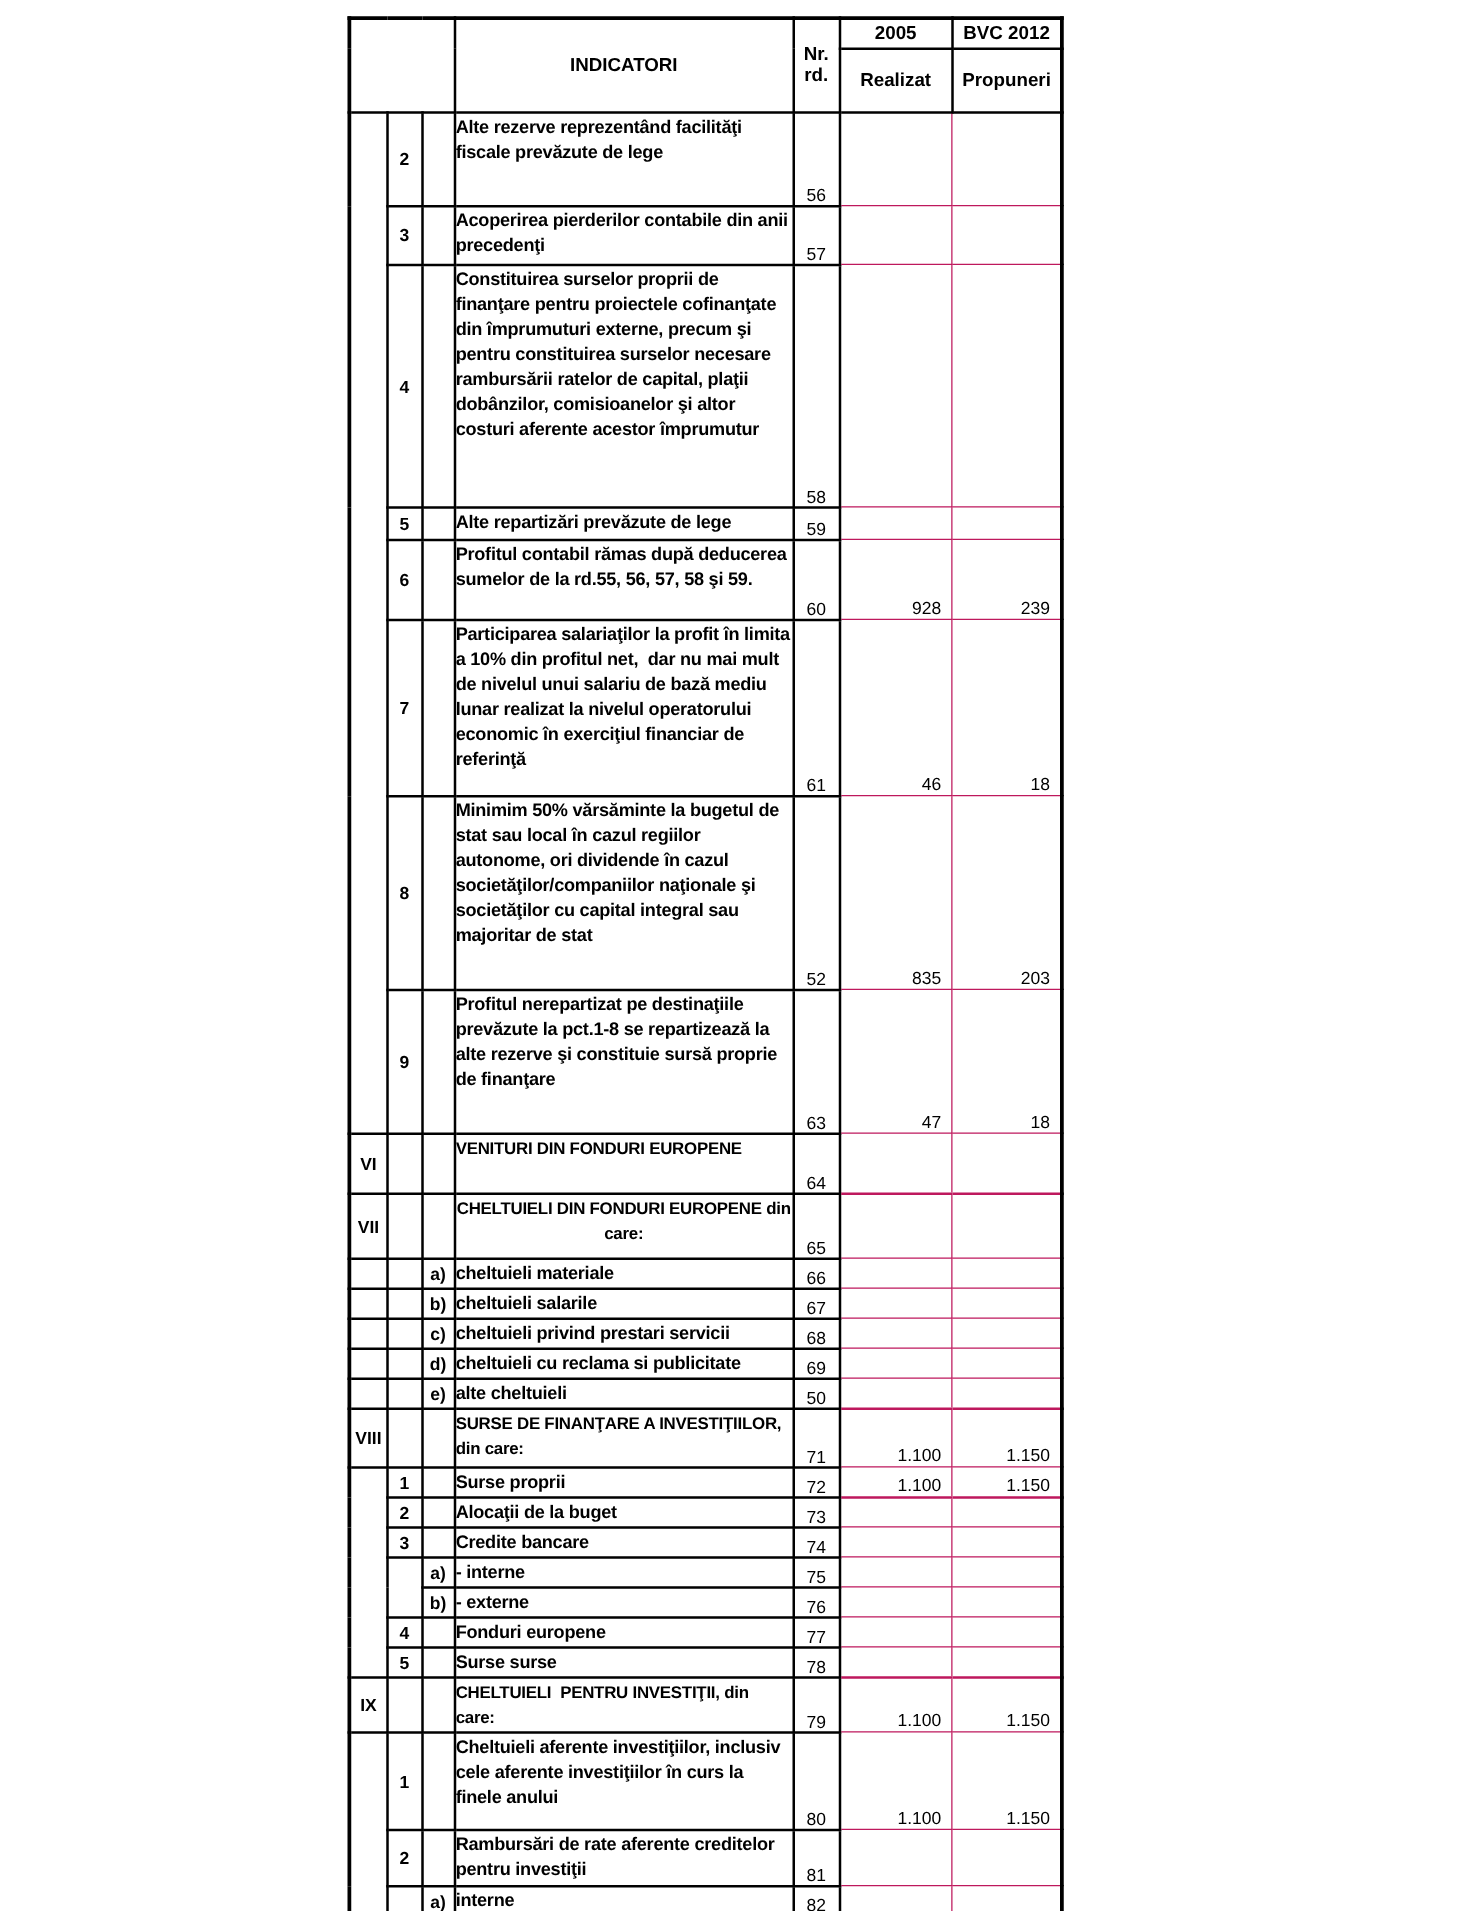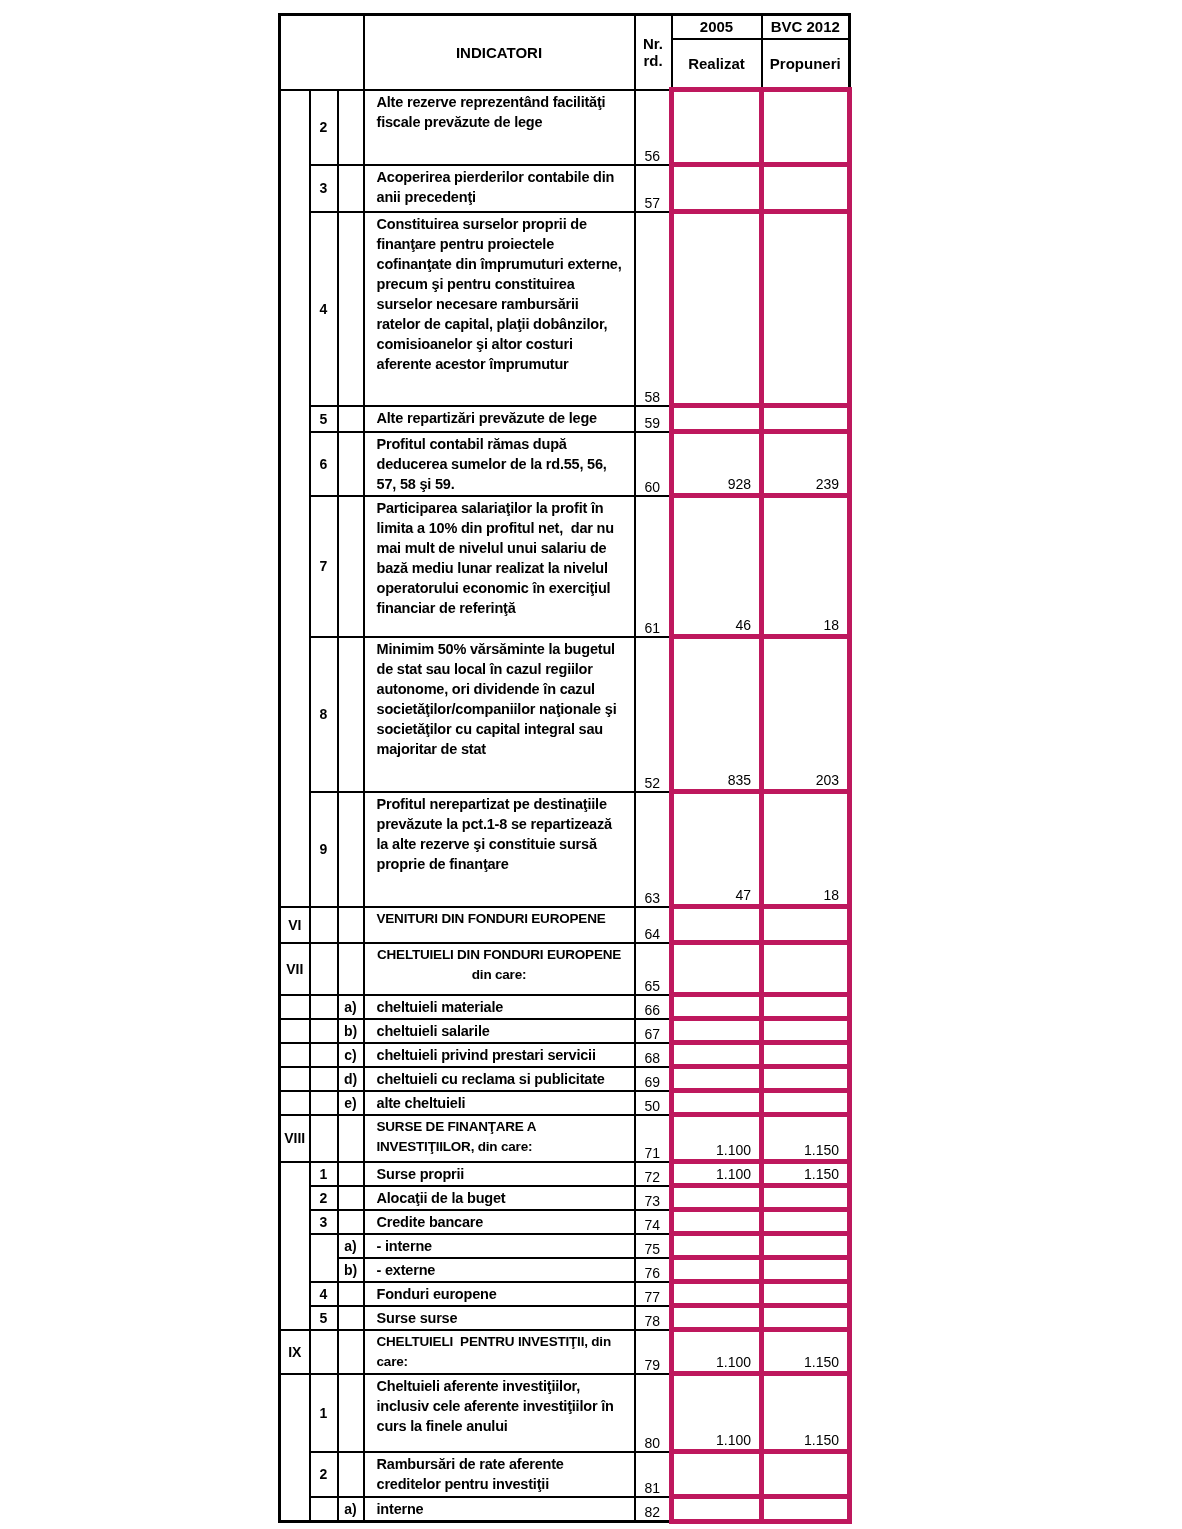--- a/index.html
+++ b/index.html
@@ -32,36 +32,36 @@
   
   td.rc,td.nc,td.lc{
     text-align:center;vertical-align:middle;
     font-weight:bold;font-size:14px;
   }
   
   td.ic{
     text-align:left;vertical-align:top;
     font-weight:bold;font-size:14.5px;
     line-height:20px;
-    padding:1px 12px;
+    padding:1px 0;
     white-space:pre-wrap;
     letter-spacing:-0.2px;
   }
   td.icc{text-align:center;}
   td.sh{font-size:13.5px;margin-top:12px;}
   td.nw{white-space:nowrap;}
   
   td.rd{
     text-align:center;vertical-align:bottom;
     font-weight:normal;font-size:14px;
     padding-bottom:0;
   }
   
   td.v{
-    border:5px solid #be185d;
+    border:1px solid #be185d;
     text-align:right;vertical-align:bottom;
     font-weight:normal;font-size:14px;
     padding:0 8px 1px 0;
   }
   td.v.tt{border-top-width:2px;}
 </style>
 </head>
 <body>
 
 <table class="doc-table">
@@ -155,21 +155,21 @@
 
   <tr style="height:115px">
     <td class="nc">9</td>
     <td class="lc"></td>
     <td class="ic">Profitul nerepartizat pe destinaţiile prevăzute la pct.1-8 se repartizează la alte rezerve şi constituie sursă proprie de finanţare</td>
     <td class="rd">63</td>
     <td class="v">47</td>
     <td class="v">18</td>
   </tr>
 
-  <tr style="height:36px">
+  <tr style="height:48px">
     <td class="rc">VI</td>
     <td class="nc"></td>
     <td class="lc"></td>
     <td class="ic sh nw">VENITURI DIN FONDURI EUROPENE</td>
     <td class="rd">64</td>
     <td class="v"></td>
     <td class="v"></td>
   </tr>
 
   <tr style="height:52px">

